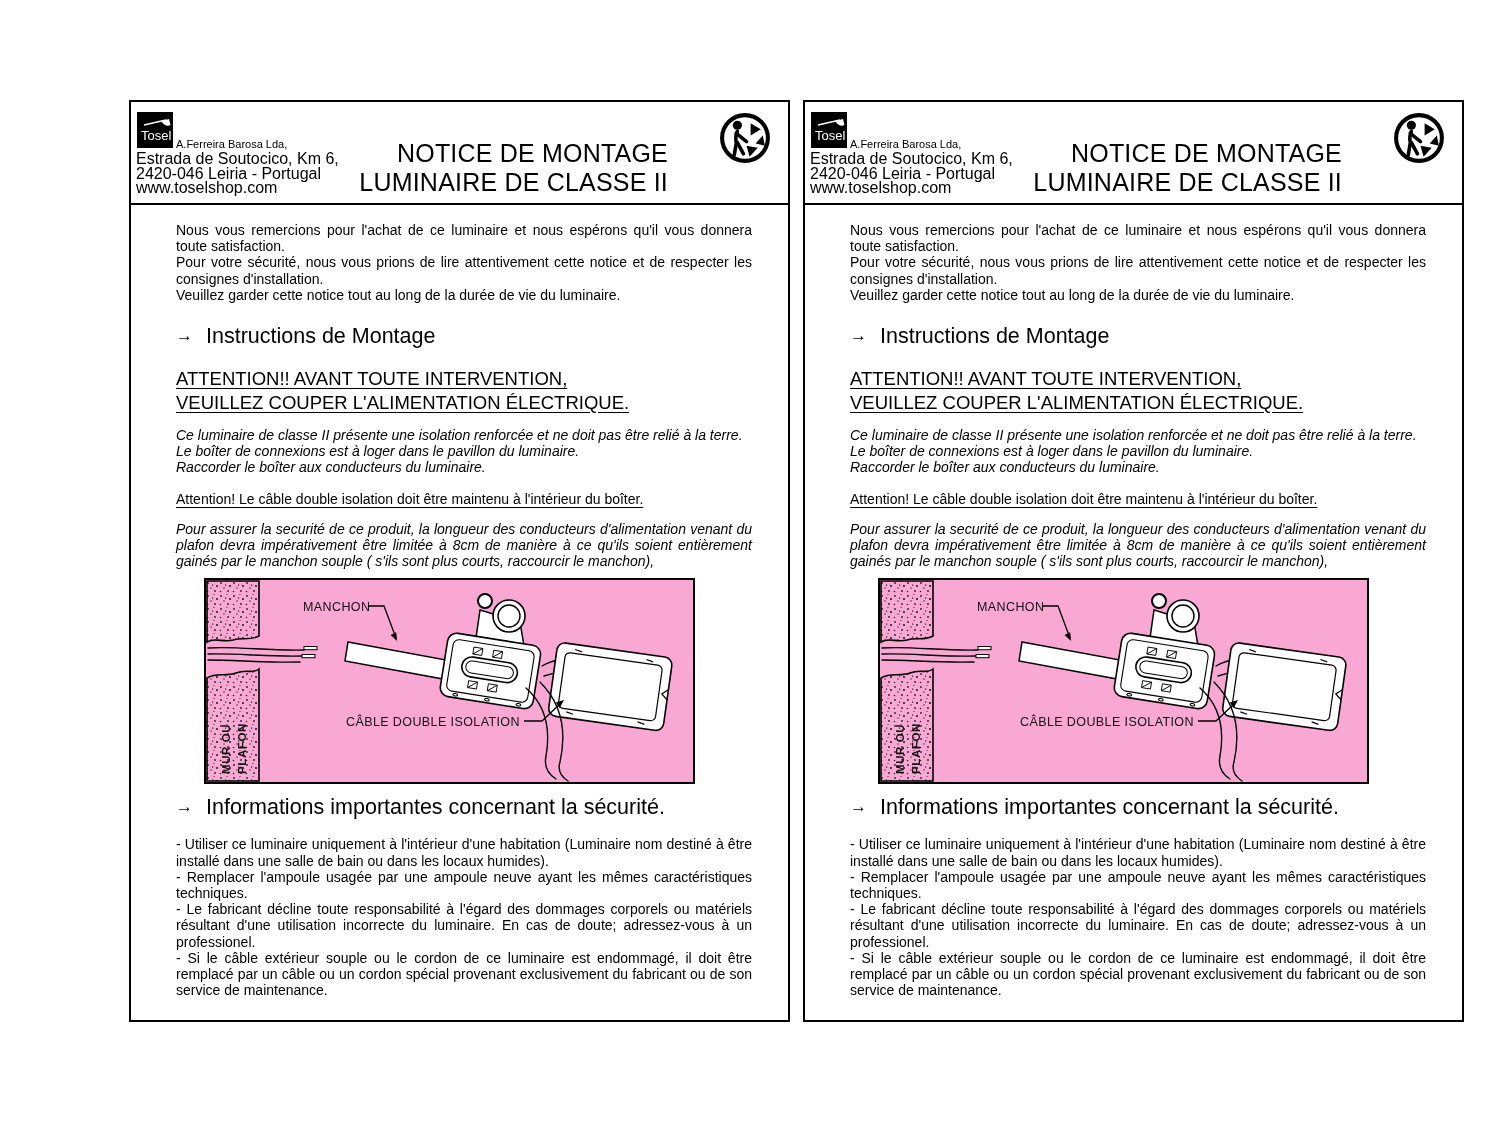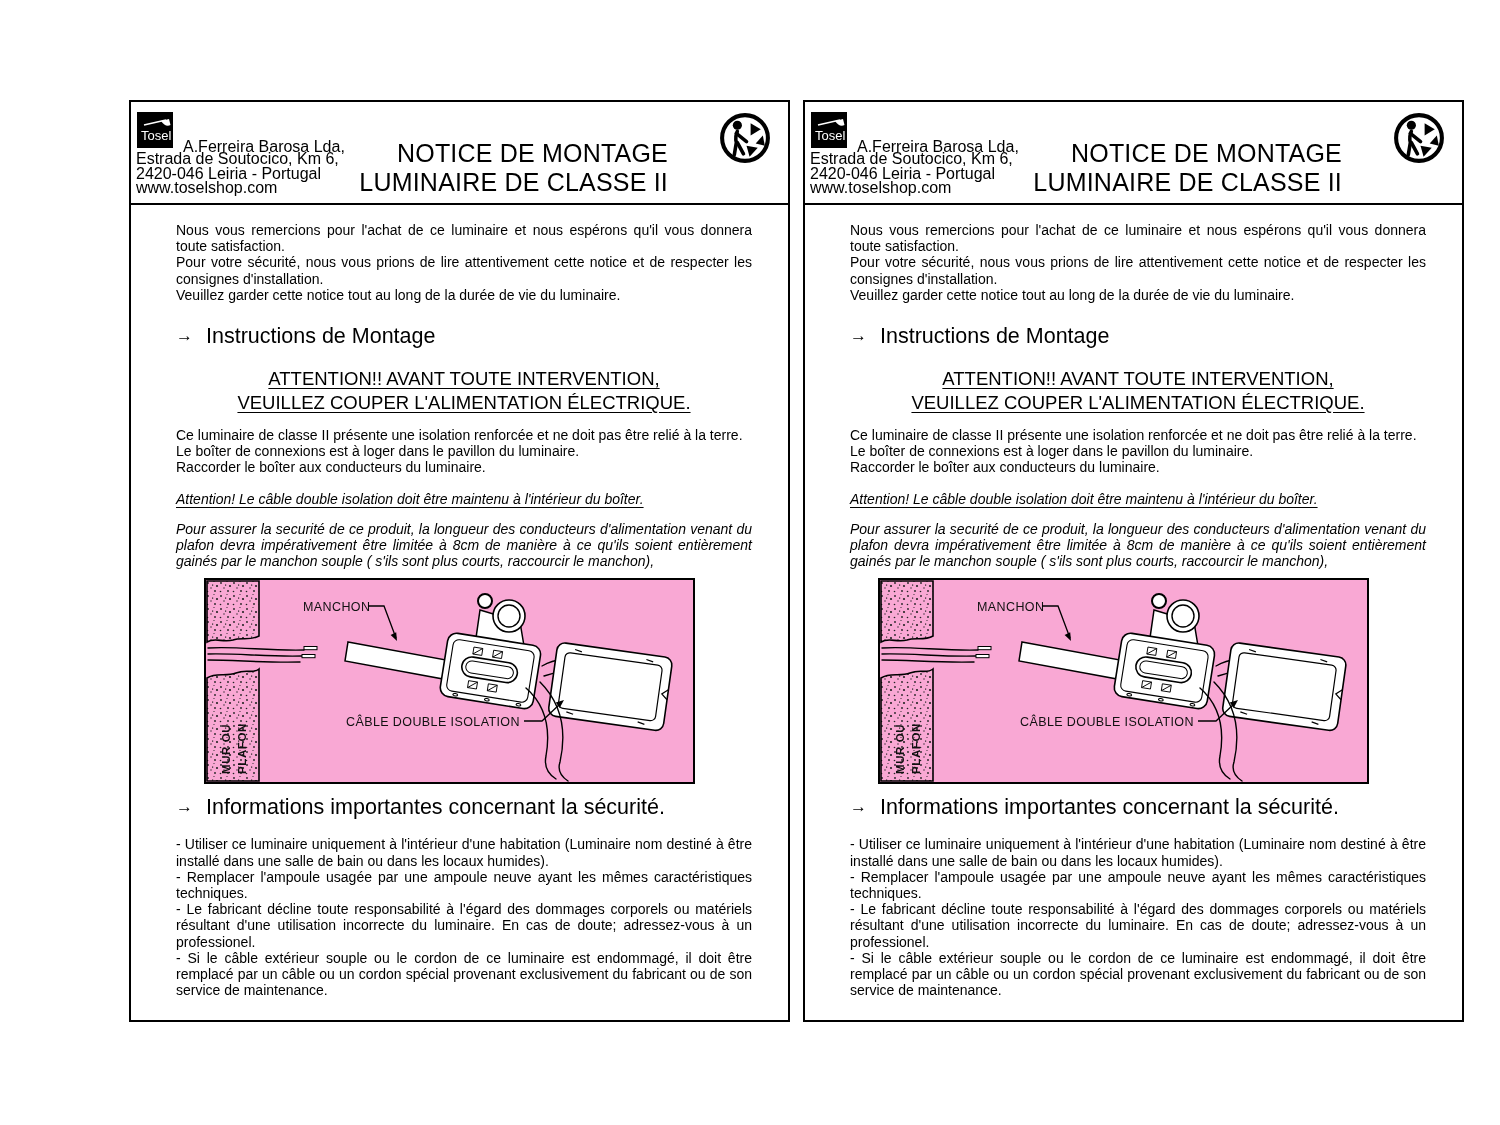--- a/index.html
+++ b/index.html
@@ -16,41 +16,41 @@
   .page {
     width:100%; height:100%;
     background:#fff;
     border:2px solid #000;
   }
   
   .page-header { position:relative; height:103px; border-bottom:2px solid #000; }
   .logo-box { position:absolute; left:6px; top:10px; width:36px; height:36px; background:#000; }
   .logo-box svg { display:block; width:36px; height:36px; }
   .logo-text { fill:#fff; font:13px "Liberation Sans","DejaVu Sans",sans-serif; }
-  .company-l1 { position:absolute; left:52px; top:36px; font-size:16px; }
+  .company-l1 { position:absolute; left:45px; top:36px; font-size:11px; }
   .company-rest { position:absolute; left:5px; top:50px; font-size:16px; line-height:14.5px; }
   .doc-title {
     position:absolute; left:120px; right:120px; top:37px;
     text-align:right; font-size:25px; line-height:29px; letter-spacing:0.2px;
   }
   .triman { position:absolute; right:15px; top:8px; width:56px; height:56px; }
   
   .page-body { padding:17px 36px 0 45px; font-size:14px; line-height:16.2px; }
   .para { margin:0; }
   .just { text-align:justify; }
   .u { text-decoration:underline; text-underline-offset:3px; }
   .sec-head {
     margin-top:20px; font-size:21.5px; line-height:26px; font-weight:400;
     display:flex; align-items:center;
   }
   .sec-head .arrow { width:30px; font-size:17px; font-weight:bold; }
-  .warning { margin-top:18px; text-align:center; font-size:18.5px; line-height:23.5px; }
-  .class2 { margin-top:13px; }
+  .warning { margin-top:18px; font-size:18.5px; line-height:23.5px; }
+  .class2 { margin-top:13px;font-style:italic; }
   .class2 > div { white-space:nowrap; }
-  .attn { margin-top:15px; white-space:nowrap;font-style:italic; }
+  .attn { margin-top:15px; white-space:nowrap; }
   .sleeve { margin-top:14px;font-style:italic; }
   .diagram { margin:9px 0 0 28px; width:491px; height:206px; border:2px solid #000; background:#f9a8d4; }
   .diagram svg { display:block; width:487px; height:202px; }
   .sec2 { margin-top:10px; }
   .safety { margin-top:16px; }
   .dlabel  { font:12.5px "Liberation Sans","DejaVu Sans",sans-serif; letter-spacing:0.4px; fill:#111; }
   .dlabel-b{ font:bold 11.5px "Liberation Sans","DejaVu Sans",sans-serif; letter-spacing:0.6px; fill:#111; }
   .lineart { fill:none; stroke:#000; stroke-width:1.4; stroke-linecap:round; }
 </style>
 </head>

